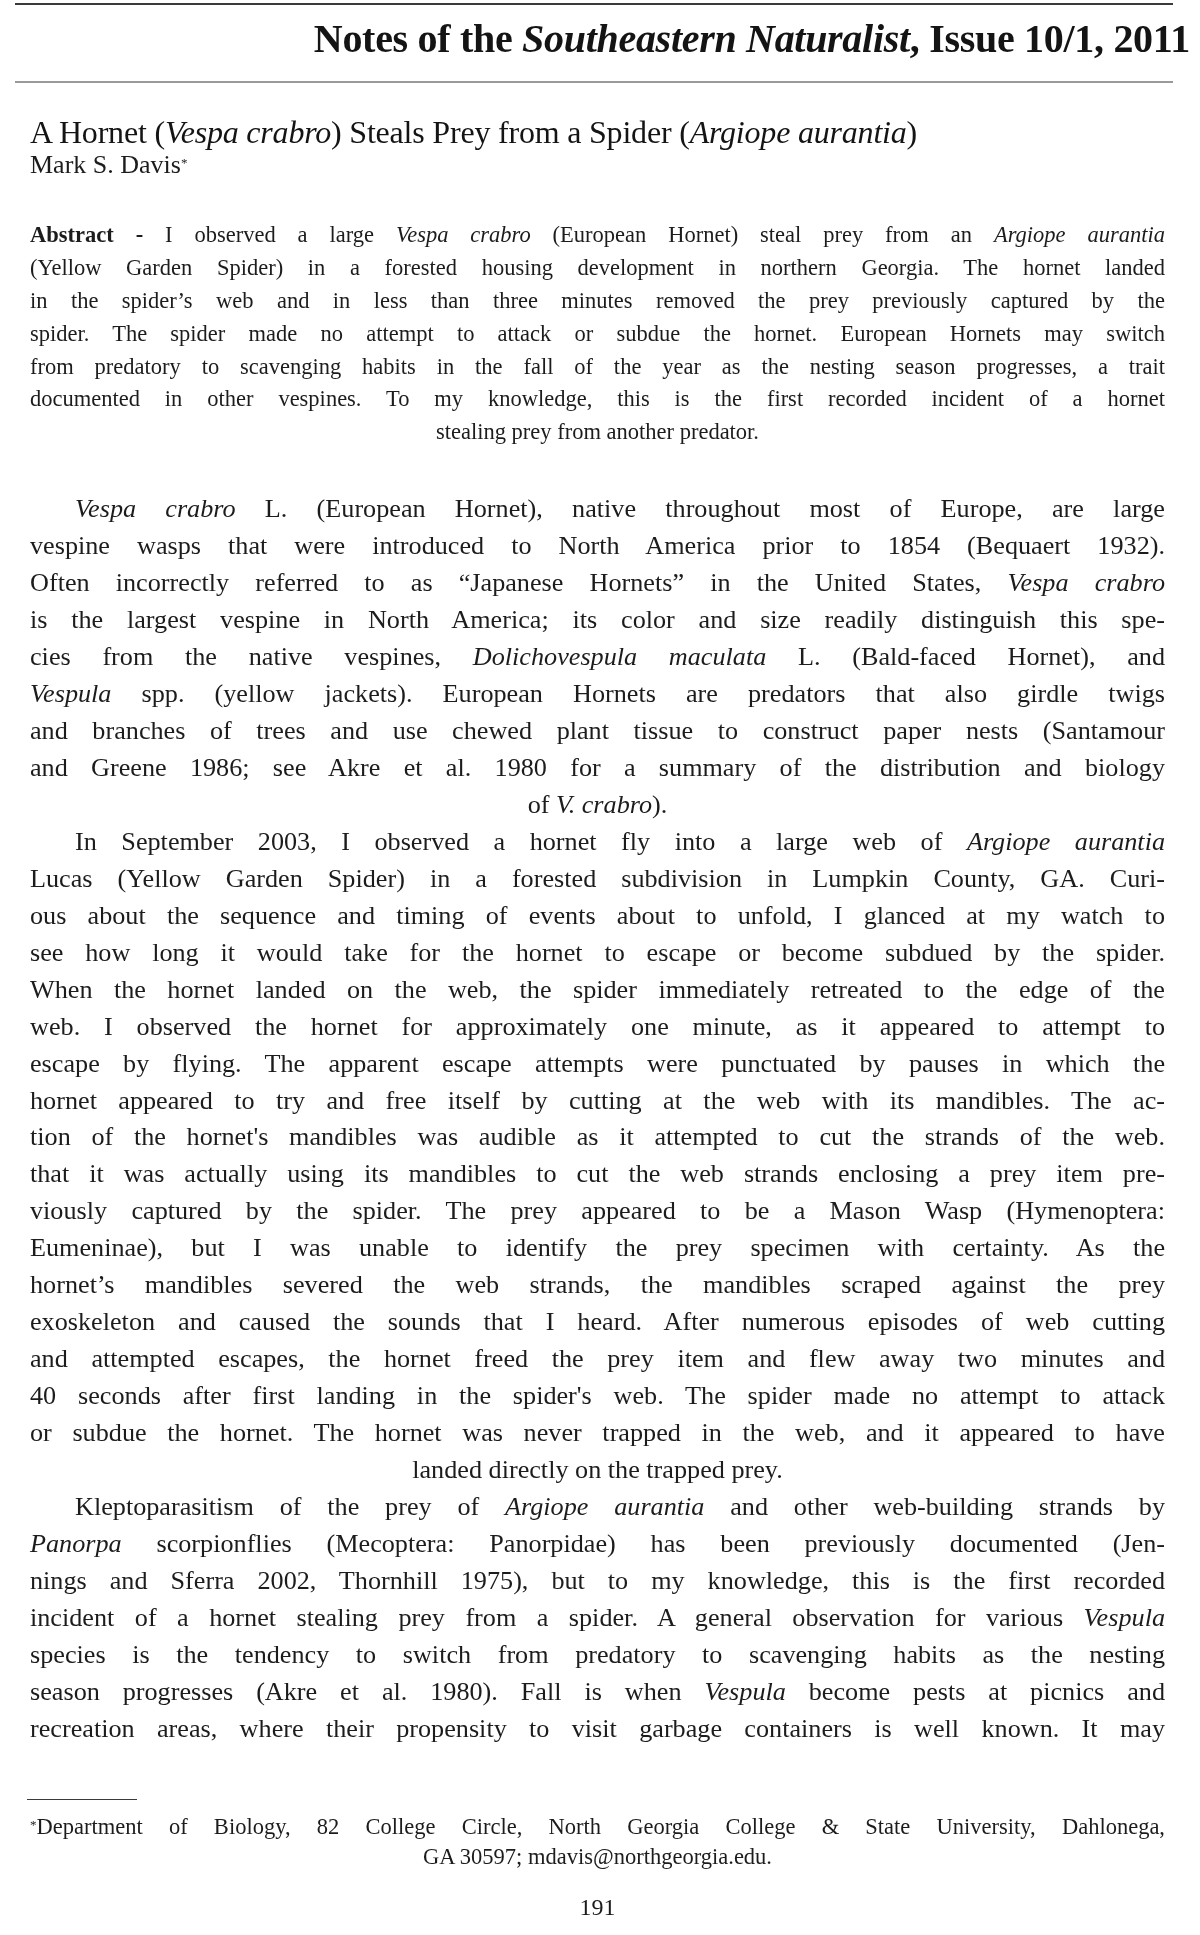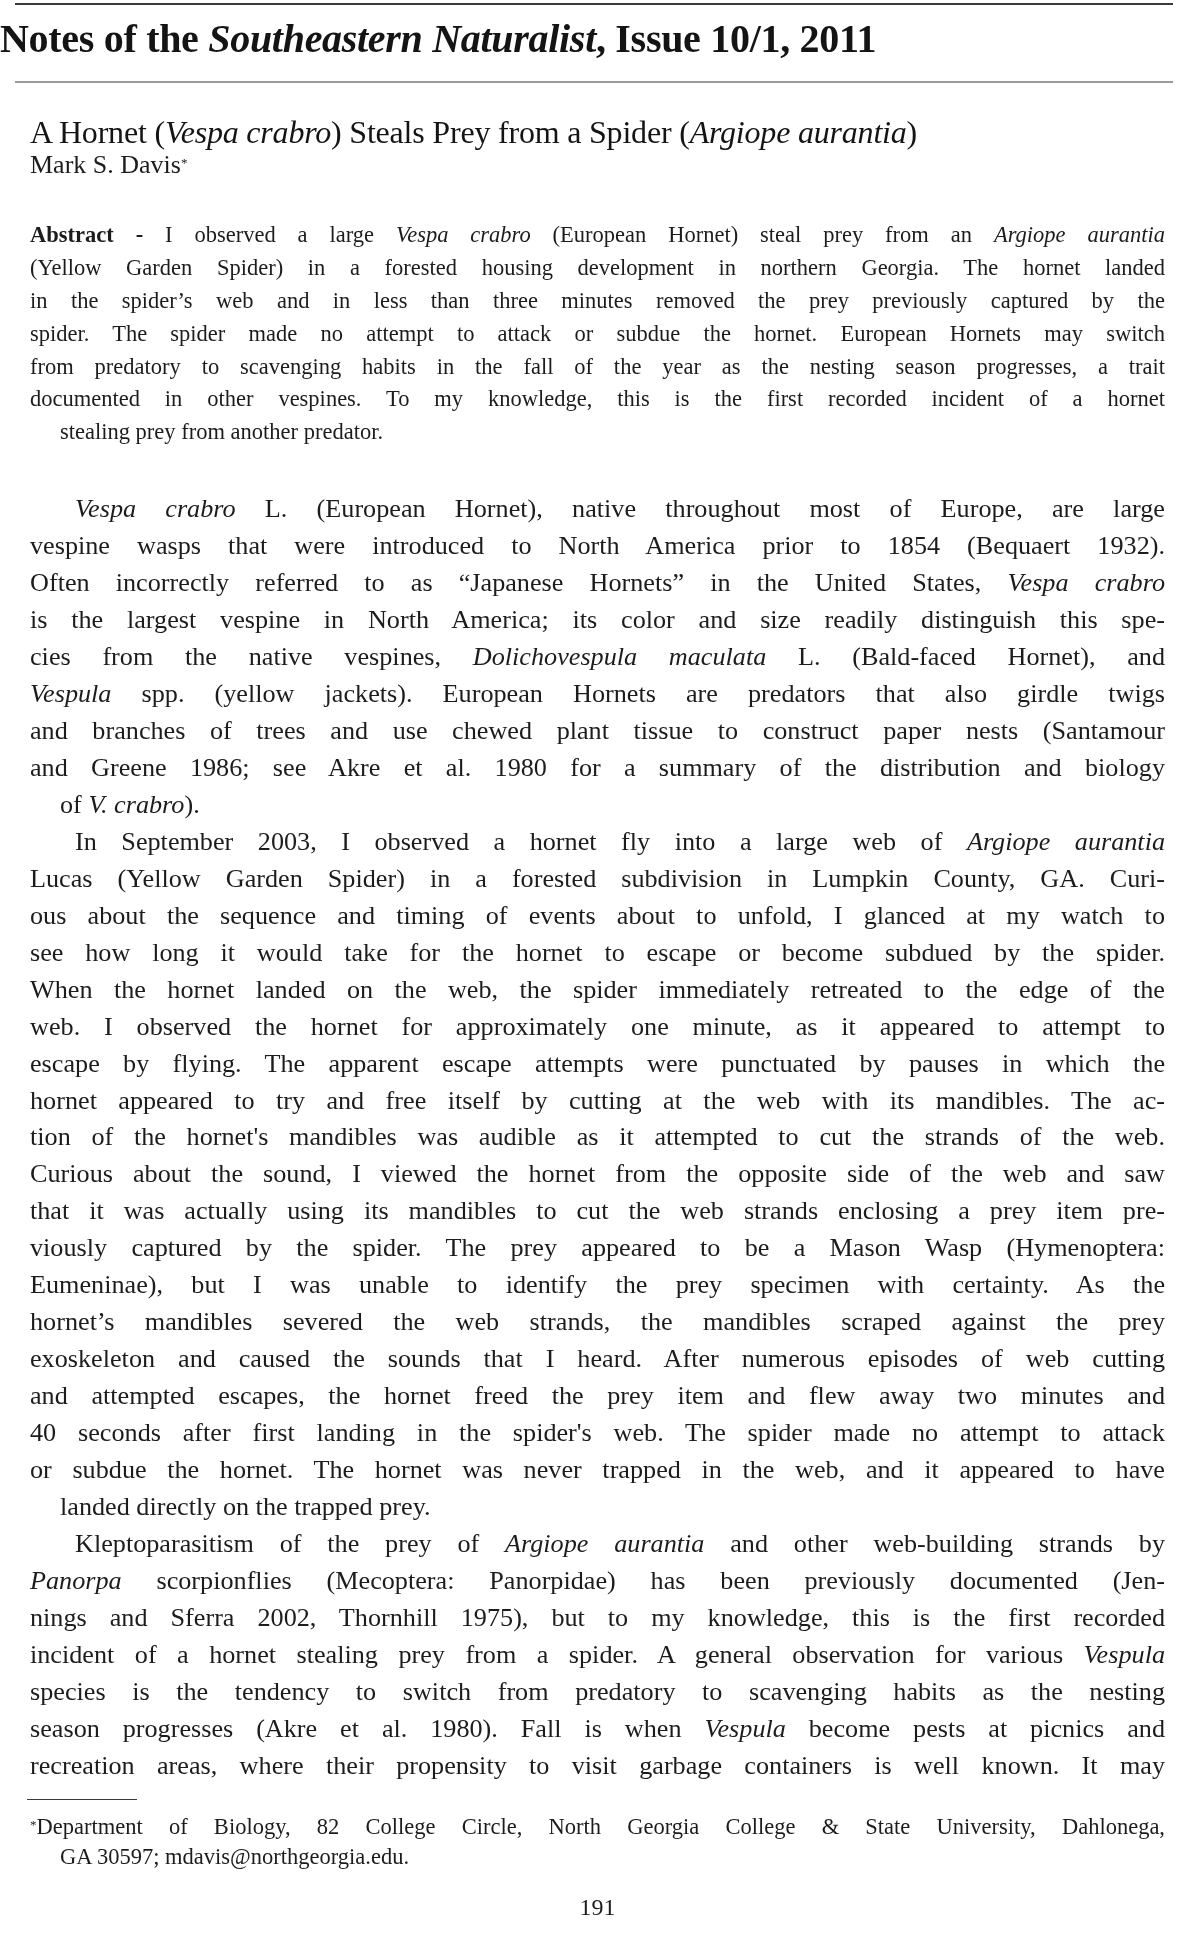--- a/index.html
+++ b/index.html
@@ -3,40 +3,40 @@
 <meta charset="utf-8">
 <style>
   html, body { margin: 0; padding: 0; background: #ffffff; }
   body {
     width: 1200px; height: 1935px; position: relative; overflow: hidden;
     font-family: "Liberation Serif", "DejaVu Serif", serif;
     color: #1c1c1c;
   }
   .rule-top { position: absolute; left: 15px; top: 3px; width: 1158px; height: 2px; background: #3a3a3a; }
   .running-head {
-    position: absolute; left: 0; width: 1190px; top: 14px; text-align: left;
+    position: absolute; left: 0; width: 1190px; top: 14px; text-align: right;
     font-size: 40px; font-weight: bold; line-height: 50px; letter-spacing: -0.3px;
     color: #141414;
   }
   .rule-head { position: absolute; left: 15px; top: 81px; width: 1158px; height: 2px; background: #9a9a9a; }
 
   .title {
     position: absolute; left: 30px; top: 112px; white-space: nowrap;
     font-size: 32px; font-weight: normal; line-height: 40px; letter-spacing: -0.2px; color: #141414;
   }
   .author {
     position: absolute; left: 30px; top: 149px; white-space: nowrap;
     font-size: 26px; line-height: 32px;
   }
   .author sup, .fn sup { font-size: 13px; vertical-align: top; position: relative; top: -2px; }
 
   .block { position: absolute; left: 30px; width: 1135px; }
   .line { white-space: nowrap; overflow: visible; display: block; }
   .line.j { text-align: justify; text-align-last: justify; white-space: normal; }
-  .line.l { text-align: left; margin-left: 30px; }
+  .line.l { text-align: center; }
   .line.indent { padding-left: 45px; box-sizing: border-box; }
 
   .abstract { top: 219px; font-size: 22.5px; }
   .abstract .line { height: 32.9px; line-height: 32.9px; }
 
   .body { top: 491px; font-size: 26.2px; }
   .body .line { height: 36.97px; line-height: 36.97px; font-family: Liberation Serif, serif; }
 
   .seg-i { font-style: italic; }
   .seg-b { font-weight: bold; }
@@ -84,21 +84,20 @@
     <div class="line l"><span class="seg">of </span><span class="seg-i">V. crabro</span><span class="seg">).</span></div>
     <div class="line j indent"><span class="seg">In September 2003, I observed a hornet fly into a large web of </span><span class="seg-i">Argiope aurantia</span></div>
     <div class="line j"><span class="seg">Lucas (Yellow Garden Spider) in a forested subdivision in Lumpkin County, GA. Curi-</span></div>
     <div class="line j"><span class="seg">ous about the sequence and timing of events about to unfold, I glanced at my watch to</span></div>
     <div class="line j"><span class="seg">see how long it would take for the hornet to escape or become subdued by the spider.</span></div>
     <div class="line j"><span class="seg">When the hornet landed on the web, the spider immediately retreated to the edge of the</span></div>
     <div class="line j"><span class="seg">web. I observed the hornet for approximately one minute, as it appeared to attempt to</span></div>
     <div class="line j"><span class="seg">escape by flying. The apparent escape attempts were punctuated by pauses in which the</span></div>
     <div class="line j"><span class="seg">hornet appeared to try and free itself by cutting at the web with its mandibles. The ac-</span></div>
     <div class="line j"><span class="seg">tion of the hornet's mandibles was audible as it attempted to cut the strands of the web.</span></div>
-    <div class="line j"><span class="seg">Curious about the sound, I viewed the hornet from the opposite side of the web and saw</span></div>
     <div class="line j"><span class="seg">that it was actually using its mandibles to cut the web strands enclosing a prey item pre-</span></div>
     <div class="line j"><span class="seg">viously captured by the spider. The prey appeared to be a Mason Wasp (Hymenoptera:</span></div>
     <div class="line j"><span class="seg">Eumeninae), but I was unable to identify the prey specimen with certainty. As the</span></div>
     <div class="line j"><span class="seg">hornet’s mandibles severed the web strands, the mandibles scraped against the prey</span></div>
     <div class="line j"><span class="seg">exoskeleton and caused the sounds that I heard. After numerous episodes of web cutting</span></div>
     <div class="line j"><span class="seg">and attempted escapes, the hornet freed the prey item and flew away two minutes and</span></div>
     <div class="line j"><span class="seg">40 seconds after first landing in the spider's web. The spider made no attempt to attack</span></div>
     <div class="line j"><span class="seg">or subdue the hornet. The hornet was never trapped in the web, and it appeared to have</span></div>
     <div class="line l"><span class="seg">landed directly on the trapped prey.</span></div>
     <div class="line j indent"><span class="seg">Kleptoparasitism of the prey of </span><span class="seg-i">Argiope aurantia</span><span class="seg"> and other web-building strands by</span></div>

